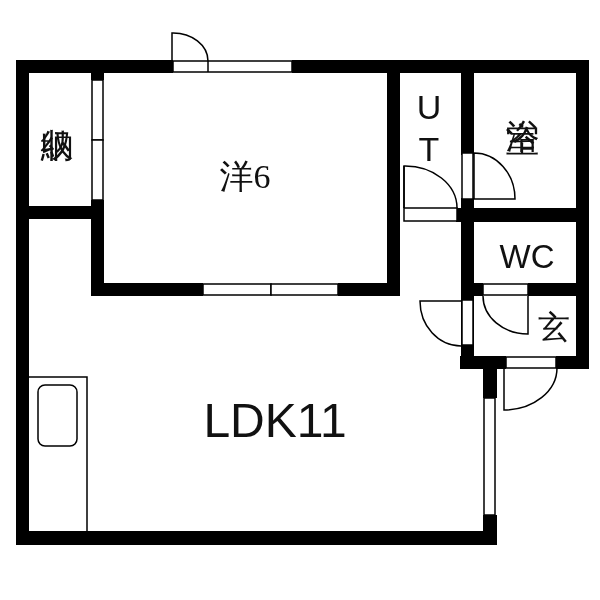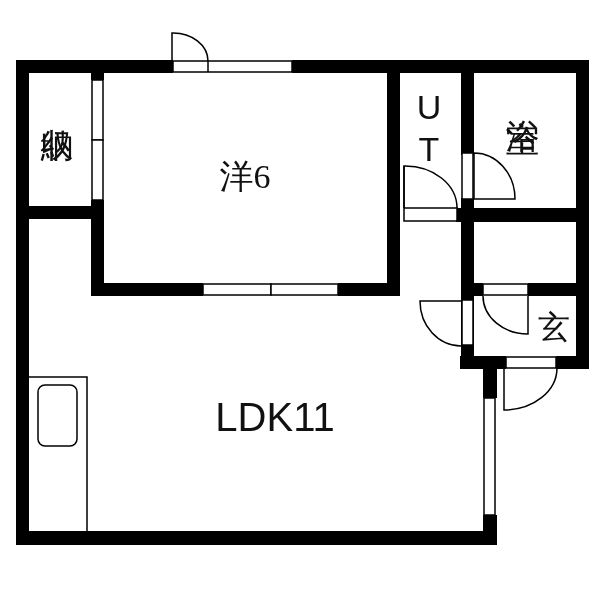--- a/index.html
+++ b/index.html
@@ -93,16 +93,17 @@
       <polyline points="29,377 87,377 87,531"></polyline>
 
       <rect x="38" y="385" width="39" height="61" rx="7" ry="7"></rect>
     </g>
   </svg>
 
   <div class="label vlabel" style="left:40px; top:102px; font-size:33px;">収納</div>
   <div class="label" style="left:205px; top:160px; font-size:34px; width:80px;">洋6</div>
   <div class="label vlabel" style="left:412px; top:88px; font-size:34px; font-family:'Liberation Sans', sans-serif; letter-spacing:4px;">UT</div>
   <div class="label vlabel" style="left:505px; top:92px; font-size:34px;">浴室</div>
+  <div class="label" style="left:485px; top:240px; font-size:33px; width:84px; font-family:'Liberation Sans', sans-serif;">WC</div>
   <div class="label" style="left:535px; top:311px; font-size:32px; width:38px;">玄</div>
-  <div class="label" style="left:200px; top:397px; font-size:40px; width:150px; font-family:'Liberation Sans', sans-serif;">LDK11</div>
+  <div class="label" style="left:200px; top:397px; font-size:48px; width:150px; font-family:'Liberation Sans', sans-serif;">LDK11</div>
 
 </div>
 
 </body></html>

